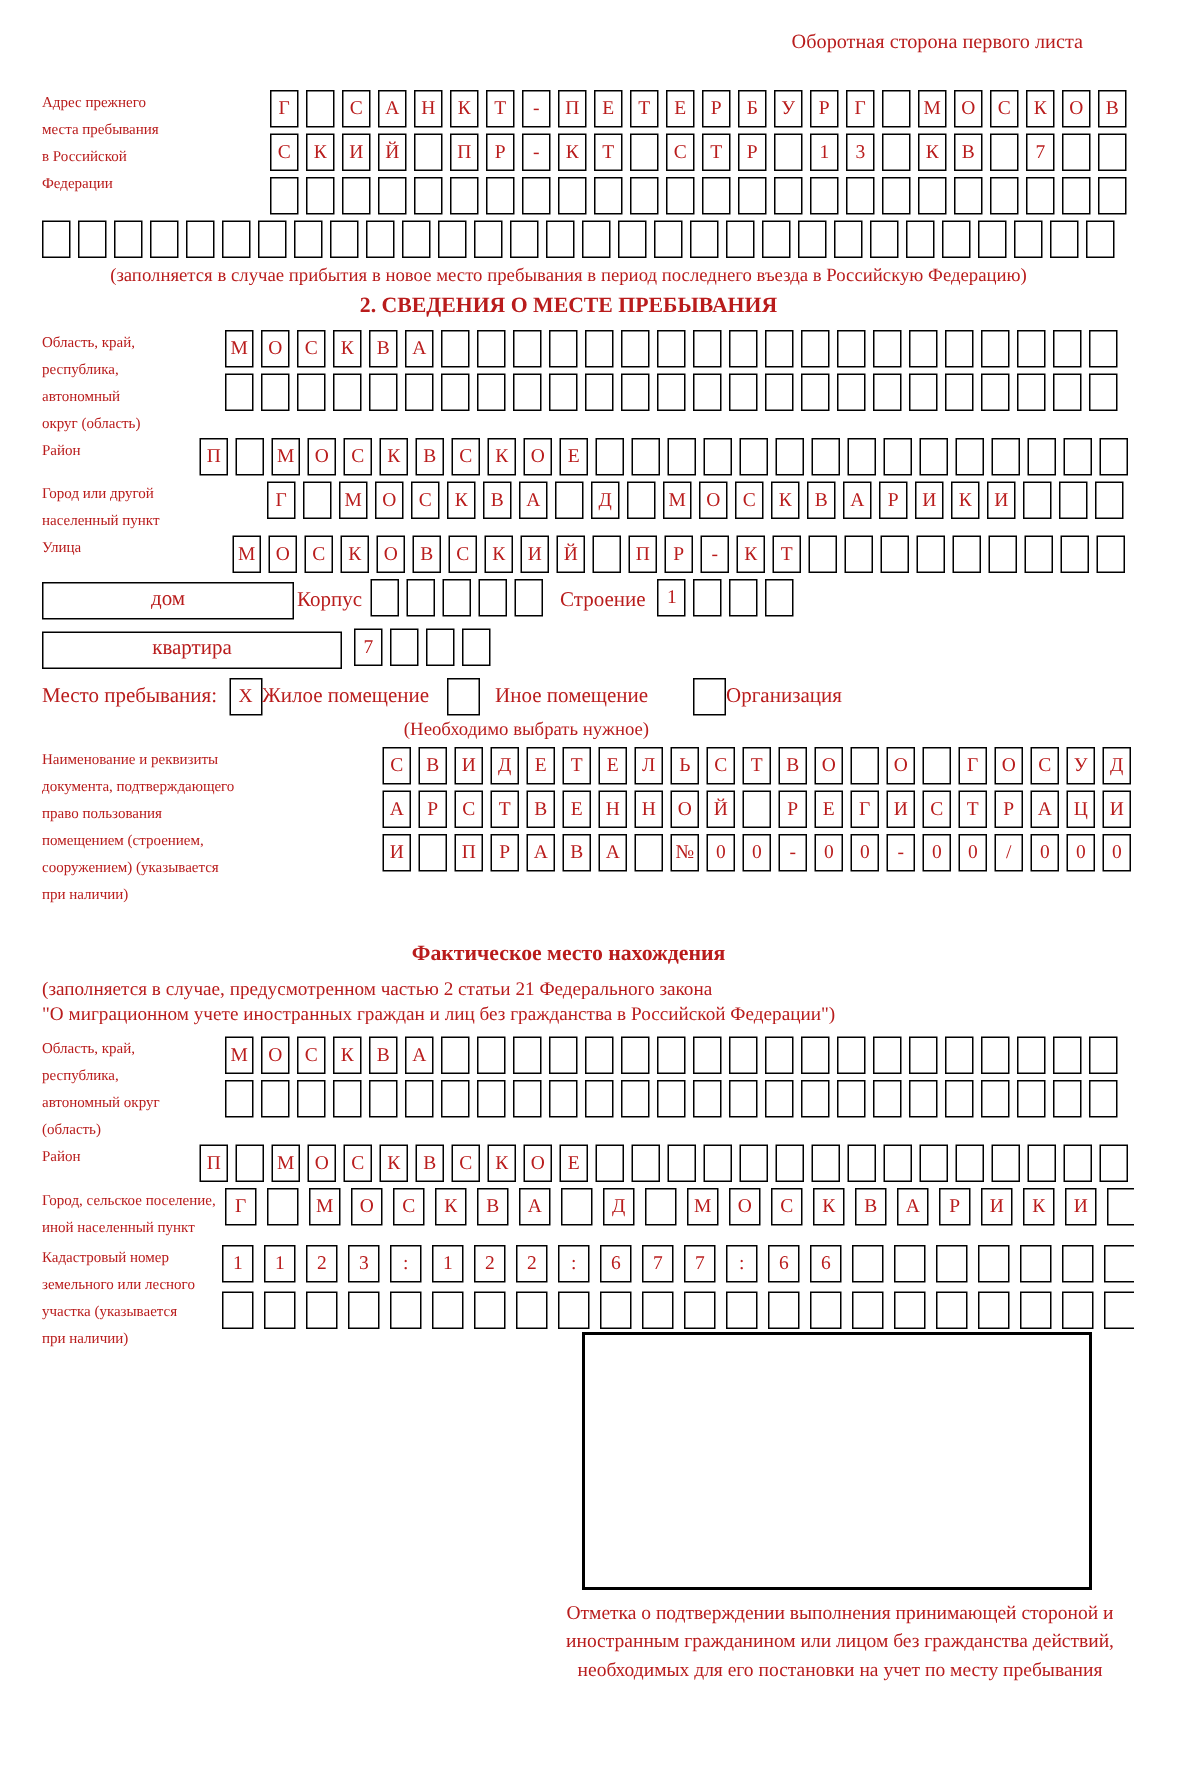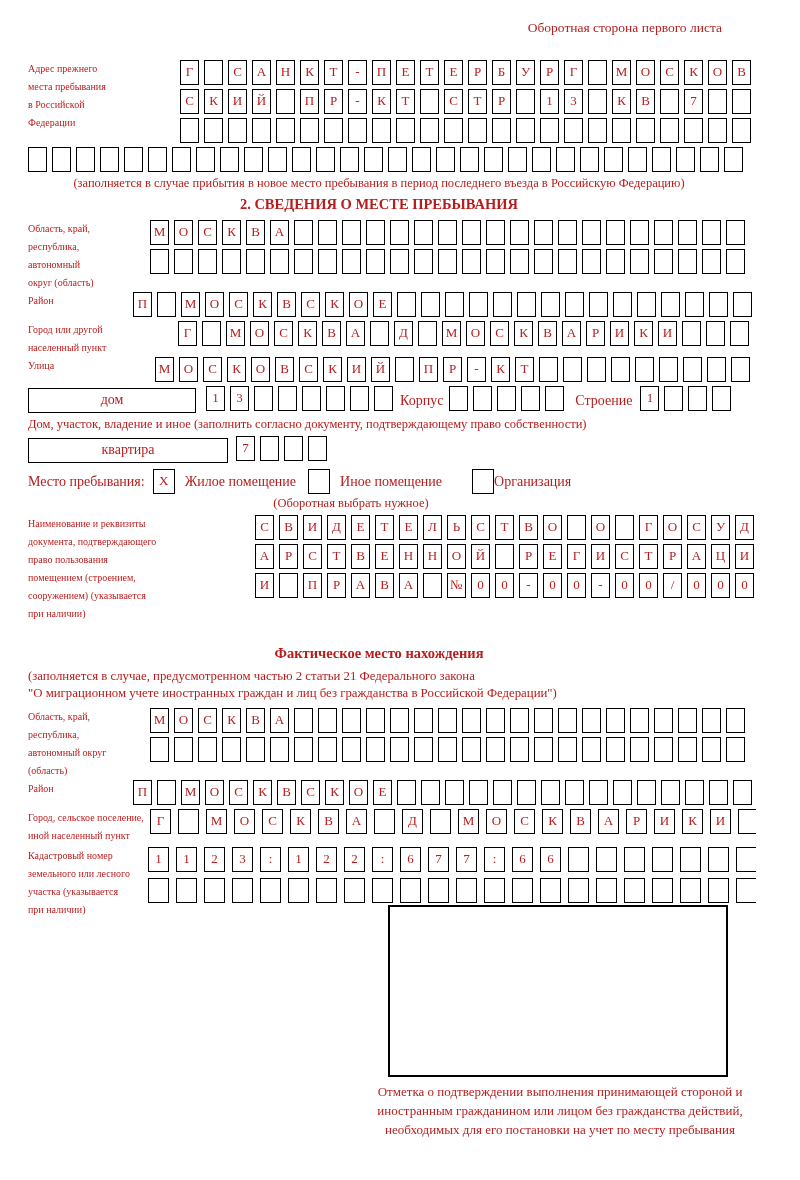--- a/index.html
+++ b/index.html
@@ -86,43 +86,41 @@
 
   <div class="field">
     <div class="label" style="width:127px">Улица</div>
     <div class="rows">
       <div class="boxrow"><span class="cell">М</span><span class="cell">О</span><span class="cell">С</span><span class="cell">К</span><span class="cell">О</span><span class="cell">В</span><span class="cell">С</span><span class="cell">К</span><span class="cell">И</span><span class="cell">Й</span><span class="cell"></span><span class="cell">П</span><span class="cell">Р</span><span class="cell">-</span><span class="cell">К</span><span class="cell">Т</span><span class="cell"></span><span class="cell"></span><span class="cell"></span><span class="cell"></span><span class="cell"></span><span class="cell"></span><span class="cell"></span><span class="cell"></span><span class="cell"></span></div>
     </div>
   </div>
 
   <div class="house-line">
     <div class="named-box" style="width:168px">дом</div>
-    <div class="boxrow" style="margin-left:10px"><span class="cell">1</span><span class="cell">3</span><span class="cell"></span><span class="cell"></span><span class="cell"></span><span class="cell"></span><span class="cell"></span><span class="cell"></span></div>
     <span class="inline-label" style="margin-left:2px;margin-right:6px">Корпус</span>
     <div class="boxrow"><span class="cell"></span><span class="cell"></span><span class="cell"></span><span class="cell"></span><span class="cell"></span></div>
     <span class="inline-label" style="margin-left:6px;margin-right:8px">Строение</span>
     <div class="boxrow"><span class="cell">1</span><span class="cell"></span><span class="cell"></span><span class="cell"></span></div>
   </div>
-  <div class="note mt2">Дом, участок, владение и иное (заполнить согласно документу, подтверждающему право собственности)</div>
 
   <div class="apt-line mt4">
     <div class="named-box" style="width:200px">квартира</div>
     <div class="boxrow" style="margin-left:8px"><span class="cell">7</span><span class="cell"></span><span class="cell"></span><span class="cell"></span></div>
   </div>
 
   <div class="stay-line mt4">
     <span>Место пребывания:</span>
     <span class="cb" style="margin-left:8px">X</span>
-    <span style="margin-left:10px">Жилое помещение</span>
+    <span style="">Жилое помещение</span>
     <span class="cb" style="margin-left:12px"></span>
     <span style="margin-left:10px">Иное помещение</span>
     <span class="cb" style="margin-left:30px"></span>
     <span style="">Организация</span>
   </div>
-  <div class="hint">(Оборотная выбрать нужное)</div>
+  <div class="hint">(Необходимо выбрать нужное)</div>
 
   <div class="field mt4">
     <div class="label" style="width:227px">Наименование и реквизиты
 документа, подтверждающего
 право пользования
 помещением (строением,
 сооружением) (указывается
 при наличии)</div>
     <div class="rows">
       <div class="boxrow"><span class="cell">С</span><span class="cell">В</span><span class="cell">И</span><span class="cell">Д</span><span class="cell">Е</span><span class="cell">Т</span><span class="cell">Е</span><span class="cell">Л</span><span class="cell">Ь</span><span class="cell">С</span><span class="cell">Т</span><span class="cell">В</span><span class="cell">О</span><span class="cell"></span><span class="cell">О</span><span class="cell"></span><span class="cell">Г</span><span class="cell">О</span><span class="cell">С</span><span class="cell">У</span><span class="cell">Д</span></div>

